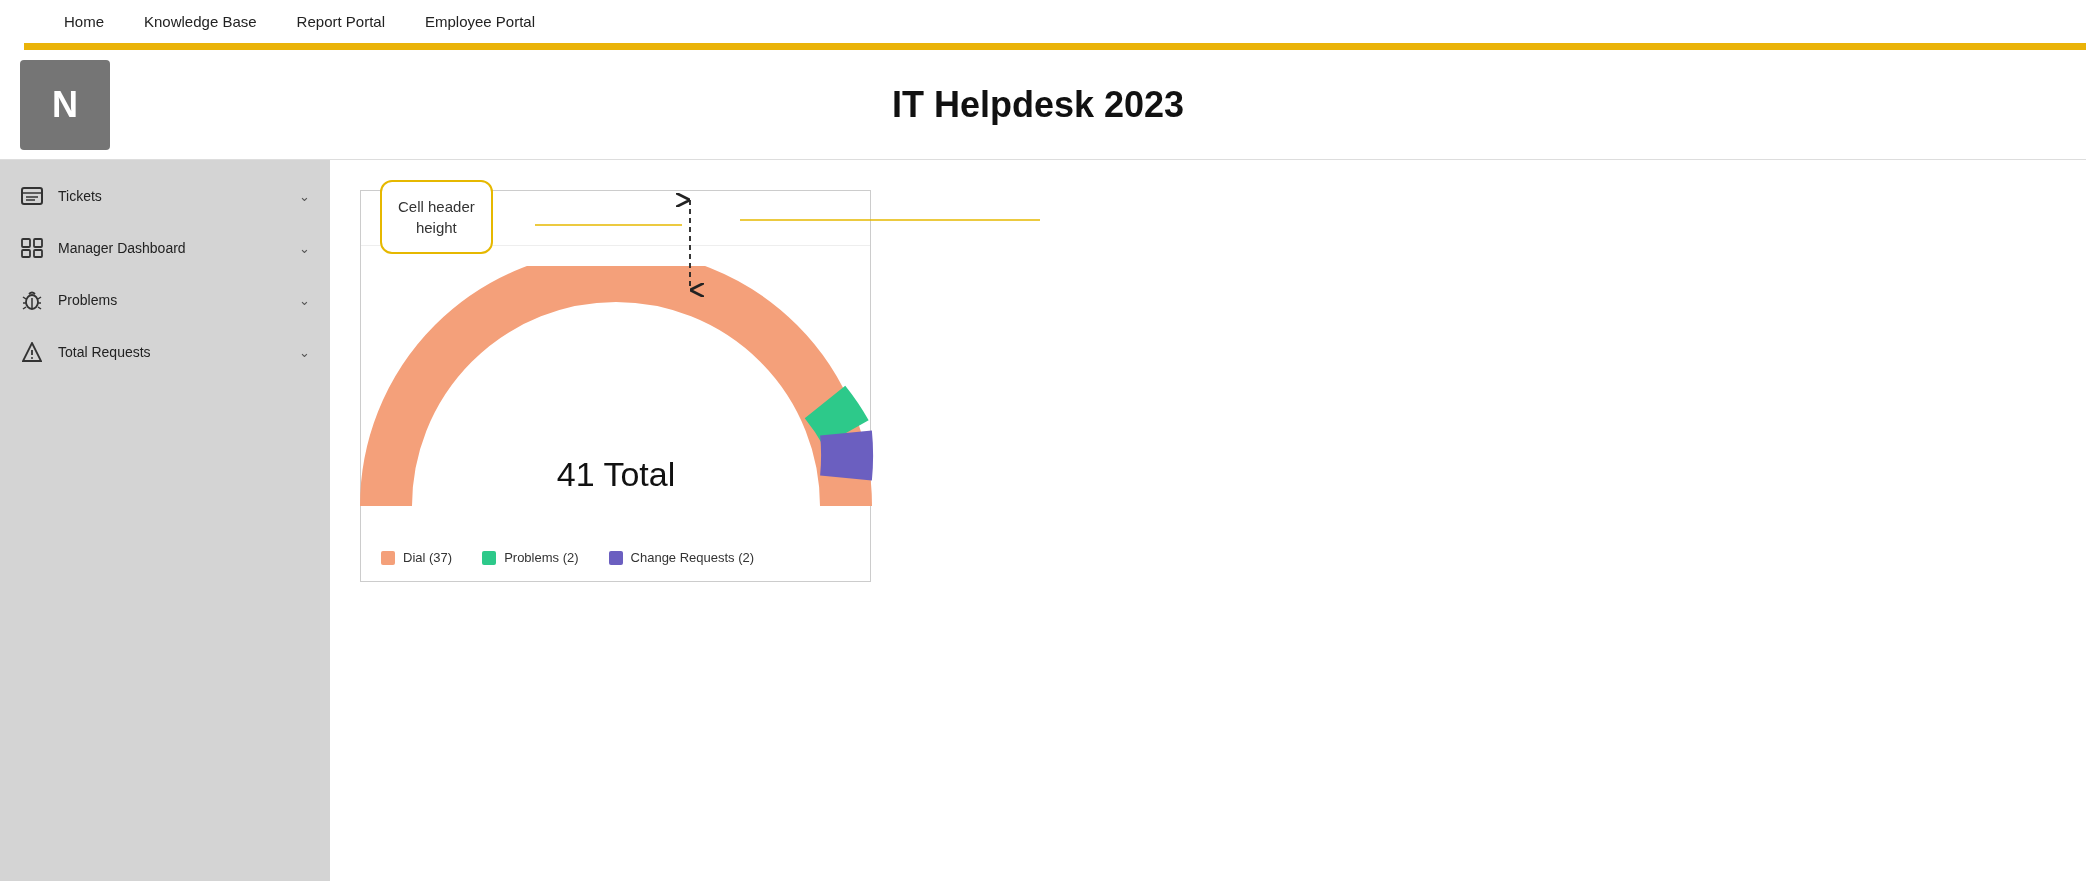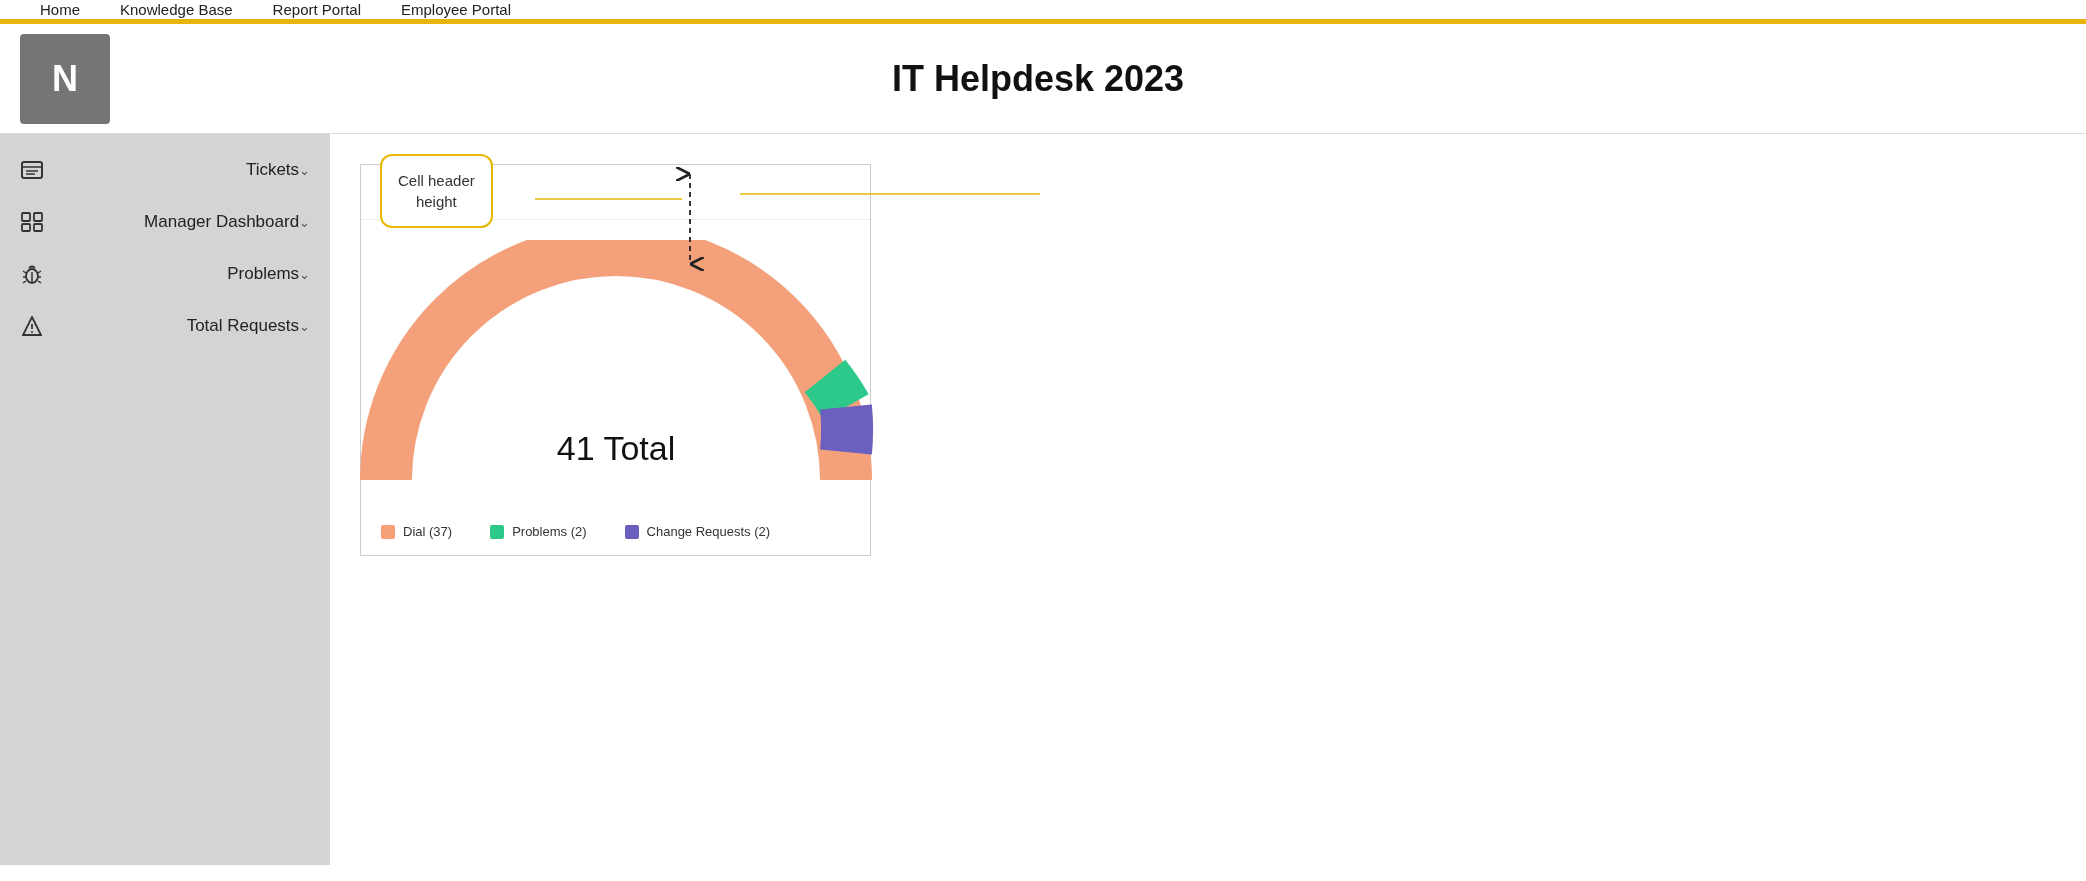--- a/index.html
+++ b/index.html
@@ -2,24 +2,25 @@
 <html><head>
   <meta charset="utf-8">
   <style>
     * { margin: 0; padding: 0; box-sizing: border-box; }
     body { font-family: 'Segoe UI', Arial, sans-serif; background: #fff; width: 2086px; min-height: 881px; overflow-x: hidden; }
 
     
     .top-nav {
       display: flex;
       align-items: center;
-      border-bottom: 5px solid #eab308;
+      border-bottom: 7px solid #eab308;
       padding: 0 20px;
-      height: 24px;
-      background: #fff;
+      height: 50px;
+      background: #fff;
+      margin-left: 24px;
     }
     .top-nav-item {
       padding: 0 20px;
       font-size: 15px;
       color: #222;
       cursor: pointer;
       height: 40px;
       display: flex;
       align-items: center;
     }
@@ -79,21 +80,21 @@
     }
     .sidebar-icon {
       width: 24px;
       height: 24px;
       margin-right: 14px;
       display: flex;
       align-items: center;
       justify-content: center;
       flex-shrink: 0;
     }
-    .sidebar-label { flex: 1; font-size: 17px; text-align: right; }
+    .sidebar-label { flex: 1; font-size: 14px; }
     .sidebar-chevron {
       font-size: 13px;
       color: #555;
     }
 
     
     .content-area {
       flex: 1;
       padding: 30px;
       background: #fff;
@@ -125,21 +126,21 @@
       display: flex;
       flex-direction: column;
       align-items: center;
       margin-top: 10px;
     }
 
     
     .legend {
       display: flex;
       align-items: center;
-      gap: 38px;
+      gap: 30px;
       margin-top: 14px;
       padding-bottom: 10px;
       font-size: 13px;
       color: #333;
     }
     .legend-item {
       display: flex;
       align-items: center;
       gap: 8px;
     }

